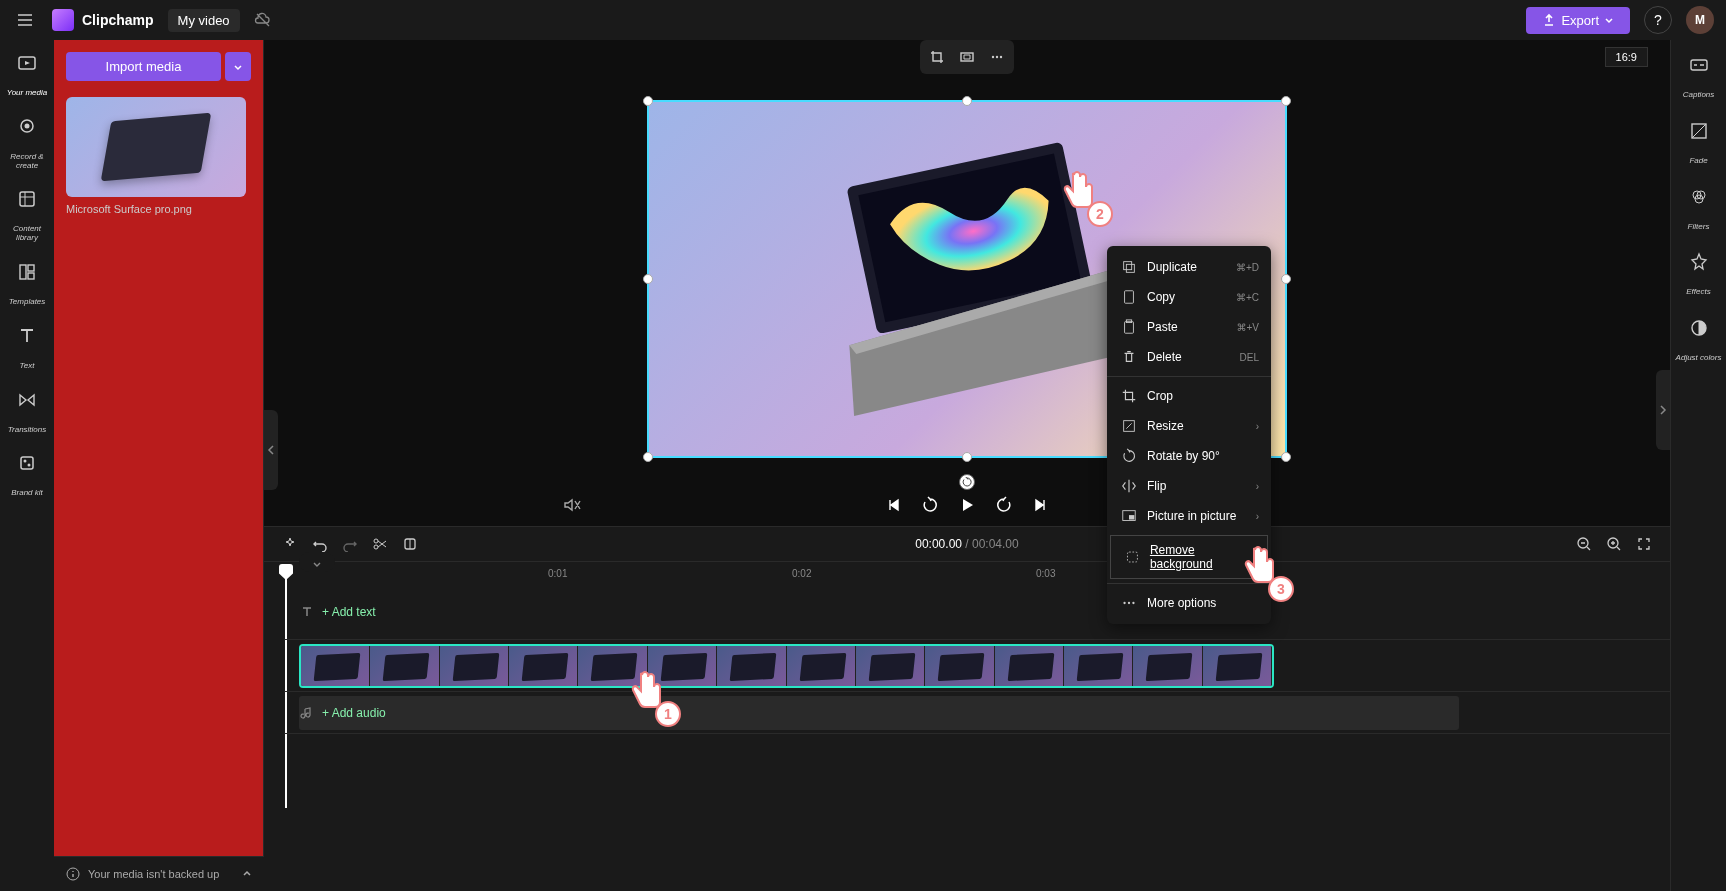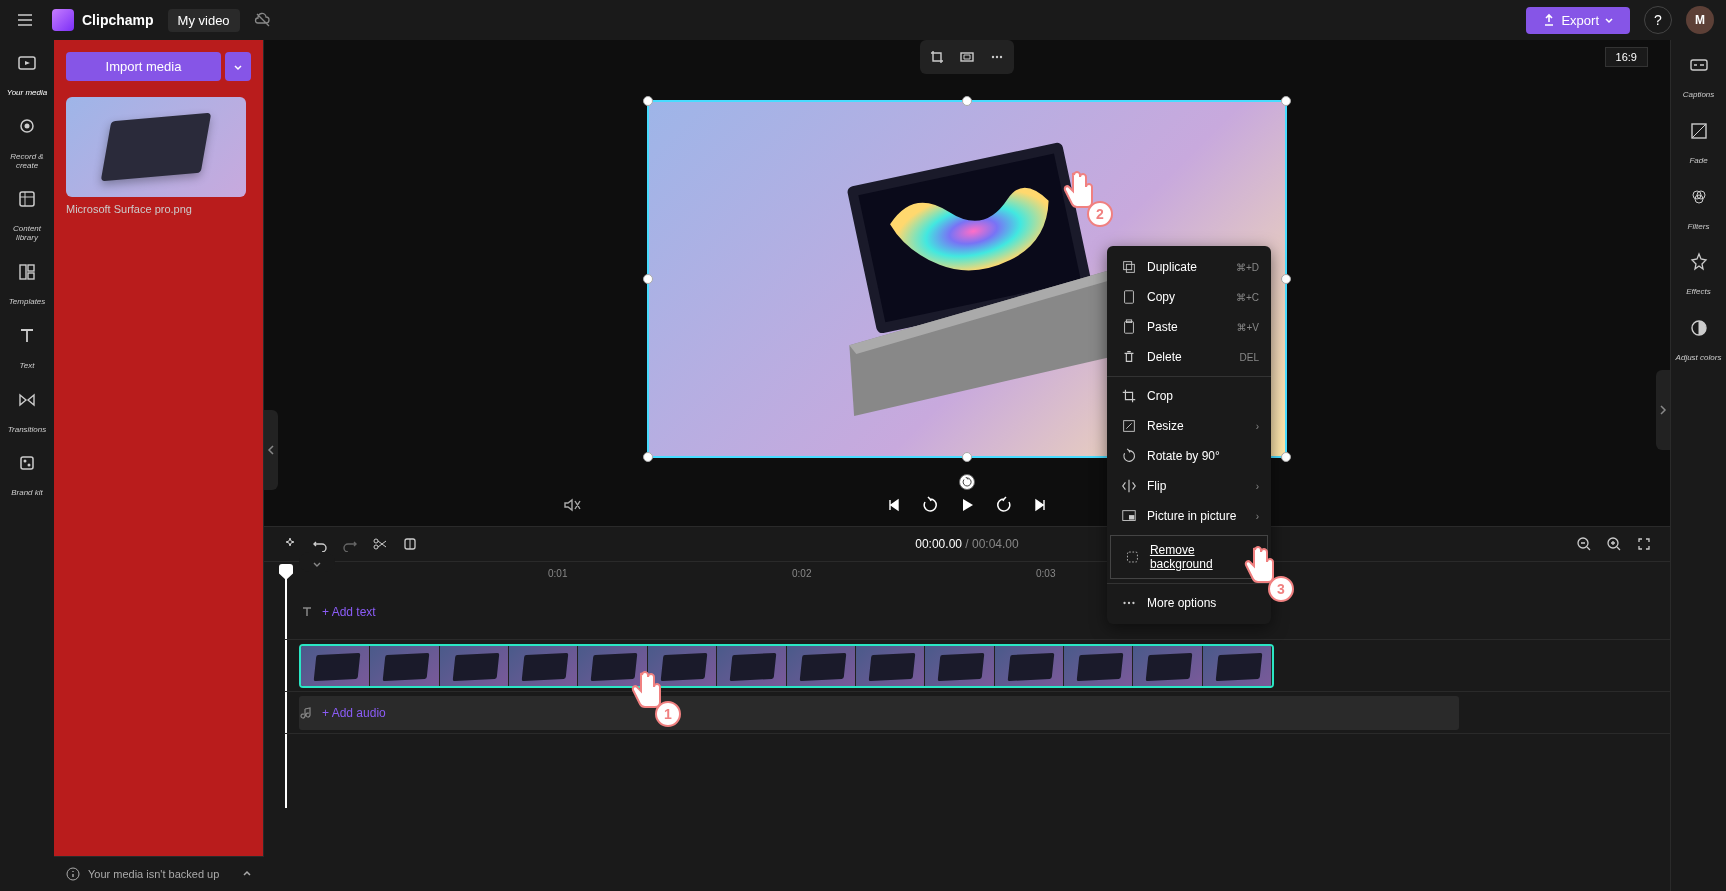--- a/index.html
+++ b/index.html
@@ -61,21 +61,21 @@
     
     .timeline { background: #1a1a1a; flex: 1; position: relative; padding-left: 20px; }
     .ruler { height: 22px; position: relative; font-size: 10px; color: #888; }
     .tick { position: absolute; top: 6px; }
     .playhead { position: absolute; left: 15px; top: 2px; }
     .playhead-head { width: 14px; height: 16px; background: #fff; border-radius: 3px 3px 0 0; clip-path: polygon(0 0, 100% 0, 100% 60%, 50% 100%, 0 60%); }
     .playhead-line { position: absolute; left: 6px; top: 14px; width: 2px; height: 230px; background: #fff; }
     
     .track-wrap { position: relative; }
     .track { height: 42px; border-bottom: 1px solid #2a2a2a; display: flex; align-items: center; position: relative; }
-    .track-placeholder { font-size: 12px; color: #8b5cf6; display: flex; align-items: center; gap: 8px; padding-left: 16px; }
+    .track-placeholder { font-size: 12px; color: #86efac; display: flex; align-items: center; gap: 8px; padding-left: 16px; }
     .clip { position: absolute; left: 15px; top: 4px; height: 44px; width: 975px; border: 2px solid #2ae6c4; border-radius: 4px; background: #2a2a2a; display: flex; overflow: hidden; }
     .clip-frame { width: 72px; height: 100%; background: linear-gradient(135deg, #4a5a8a 0%, #7a5a9a 100%); border-right: 1px solid #222; position: relative; }
     .clip-frame::after { content:""; position:absolute; left:14px; top:8px; width:44px; height:26px; background:#1a1a2a; border-radius:2px; transform: skew(-6deg,-3deg); }
     .clip-track { height: 52px; position: relative; border-bottom: 1px solid #2a2a2a; }
     .audio-band { position: absolute; left: 15px; top: 4px; height: 34px; width: 1160px; background: #2a2a2a; border-radius: 3px; }
     
     .right-rail { width: 56px; background: #1a1a1a; border-left: 1px solid #2a2a2a; display: flex; flex-direction: column; align-items: center; padding-top: 14px; gap: 20px; }
     
     .context-menu { position: absolute; left: 1107px; top: 246px; width: 164px; background: #1a1a1a; border-radius: 6px; padding: 6px 0; box-shadow: 0 4px 16px rgba(0,0,0,.5); z-index: 50; font-size: 12px; }
     .ctx-item { padding: 7px 14px; display: flex; align-items: center; gap: 10px; cursor: pointer; position: relative; }

